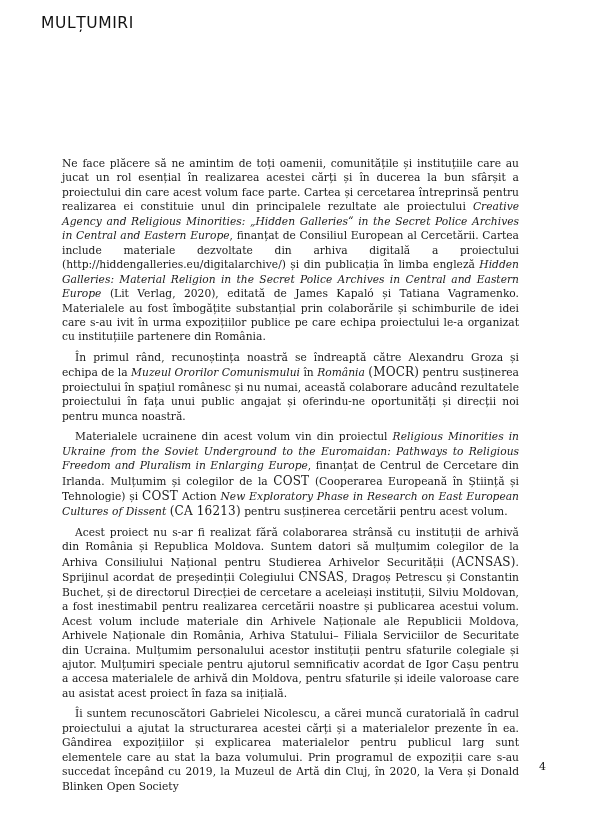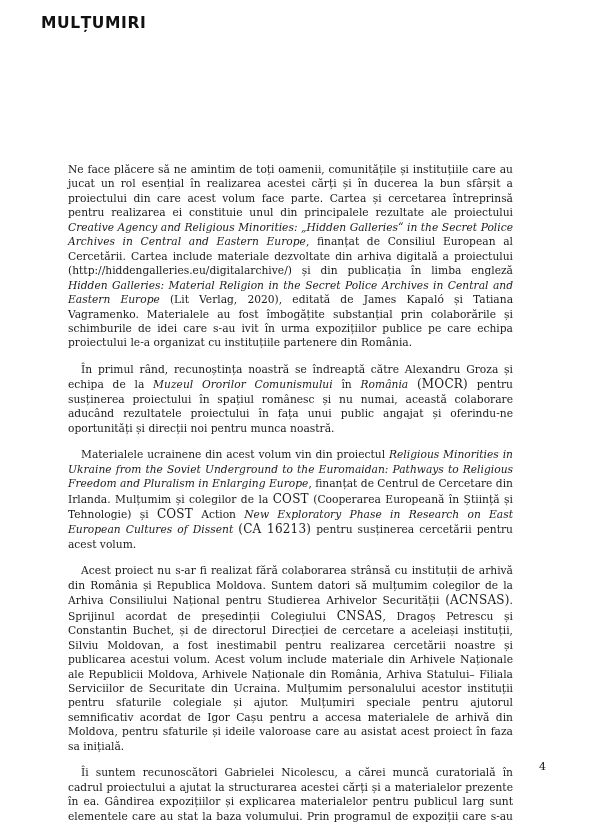--- a/index.html
+++ b/index.html
@@ -1,28 +1,28 @@
 <!DOCTYPE html>
 <html><head>
 <meta charset="utf-8">
 <style>
   html, body { margin: 0; padding: 0; background: #ffffff; }
   body { width: 614px; height: 825px; position: relative; overflow: hidden; }
   .page { position: absolute; left: 0; top: 0; width: 614px; height: 825px; background: #fff; }
   .title {
     position: absolute; left: 41px; top: 14px;
-    font-family: "DejaVu Sans", sans-serif; font-weight: bold;
+    font-family: "DejaVu Sans", sans-serif; font-weight: normal;
     font-size: 15.5px; letter-spacing: 0.6px; color: #111;
   }
   .body-text {
     position: absolute; left: 56px; top: 151px; width: 469px;
     font-family: "DejaVu Serif", serif; font-size: 10.7px; line-height: 14.45px;
     color: #1a1a1a; text-align: justify;
   }
-  .body-text p { margin: 12px; text-indent: 13px; hyphens: auto; }
+  .body-text p { margin: 6px; text-indent: 13px; hyphens: auto; }
   .body-text p.first { text-indent: 0; }
   .body-text i { font-style: italic; }
   .sc { font-size: 12px; letter-spacing: 0.2px; }
   .page-number {
     position: absolute; left: 539px; top: 760px;
     font-family: "DejaVu Serif", serif; font-size: 11px; color: #111;
   }
 </style>
 </head>
 <body>

